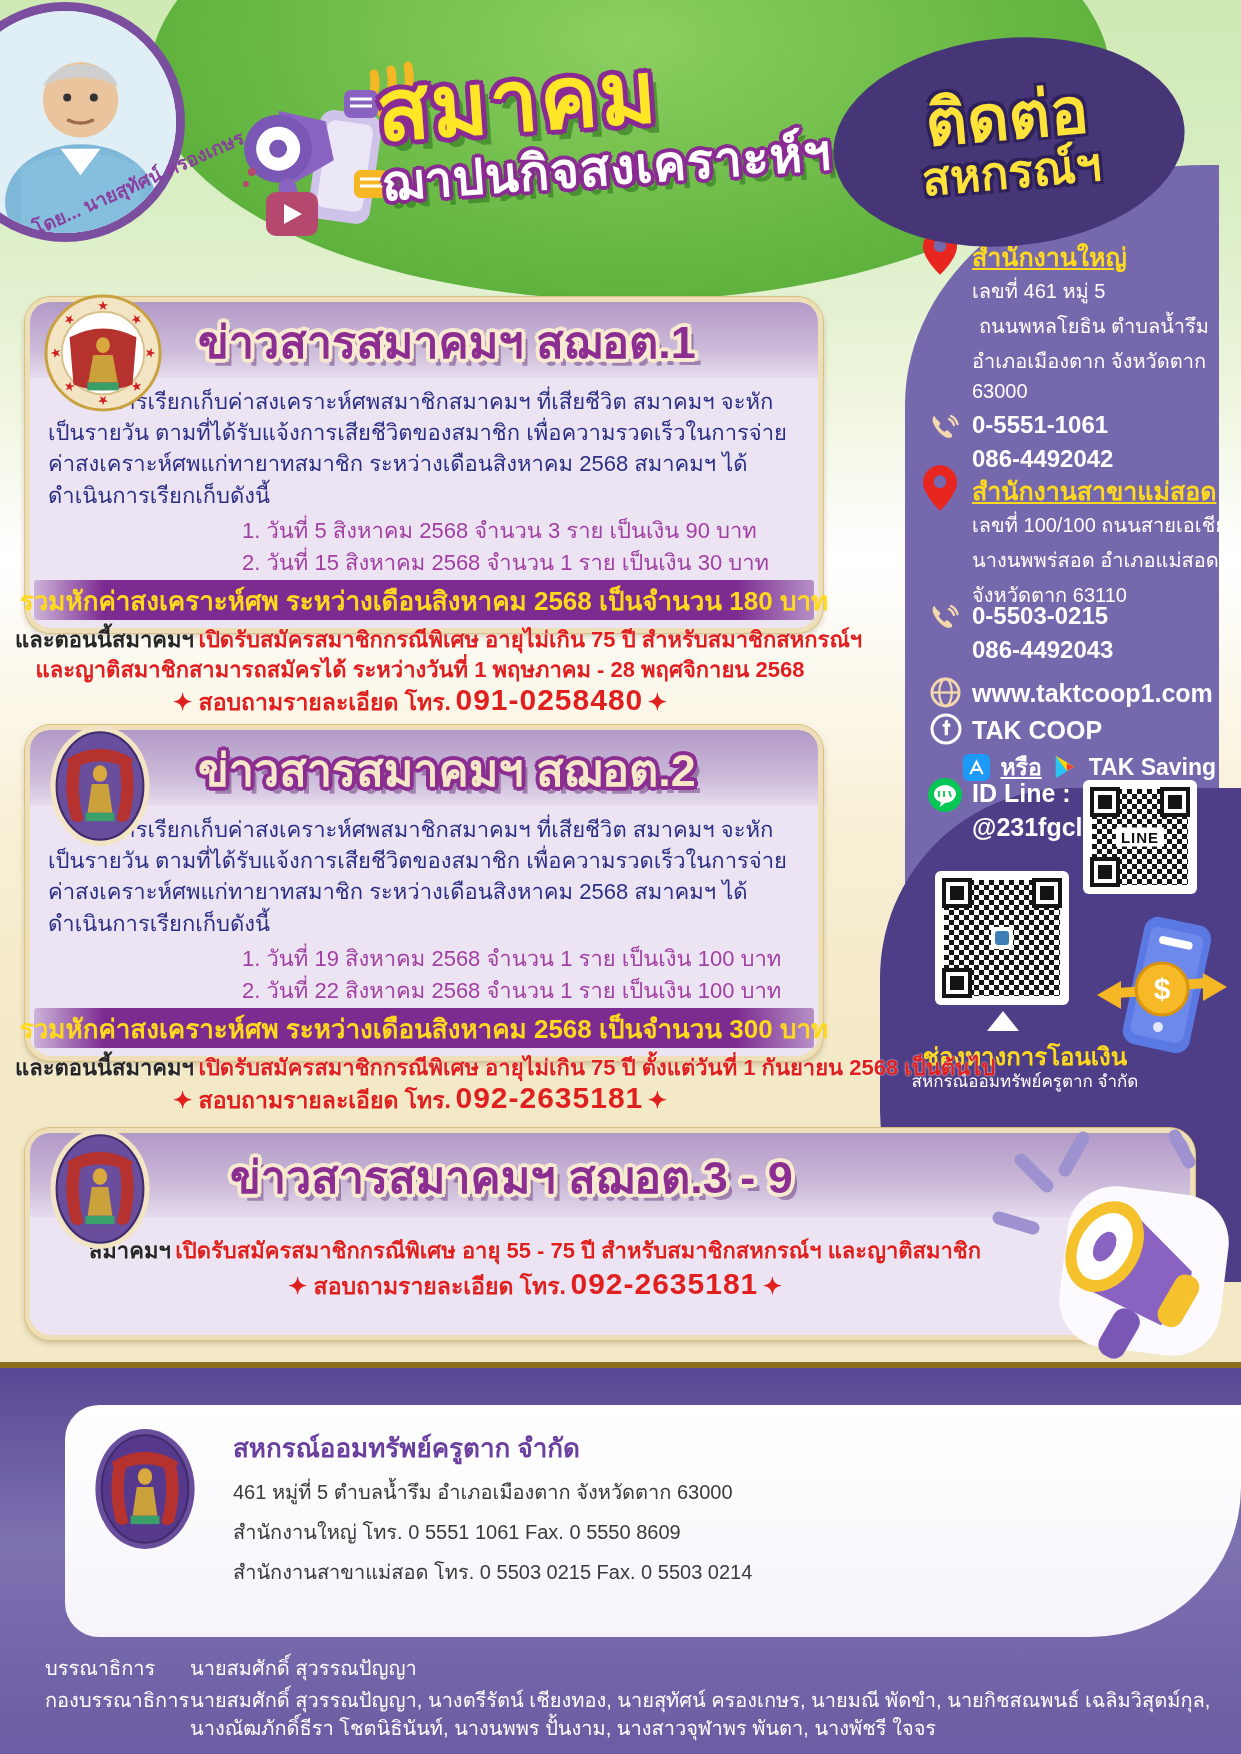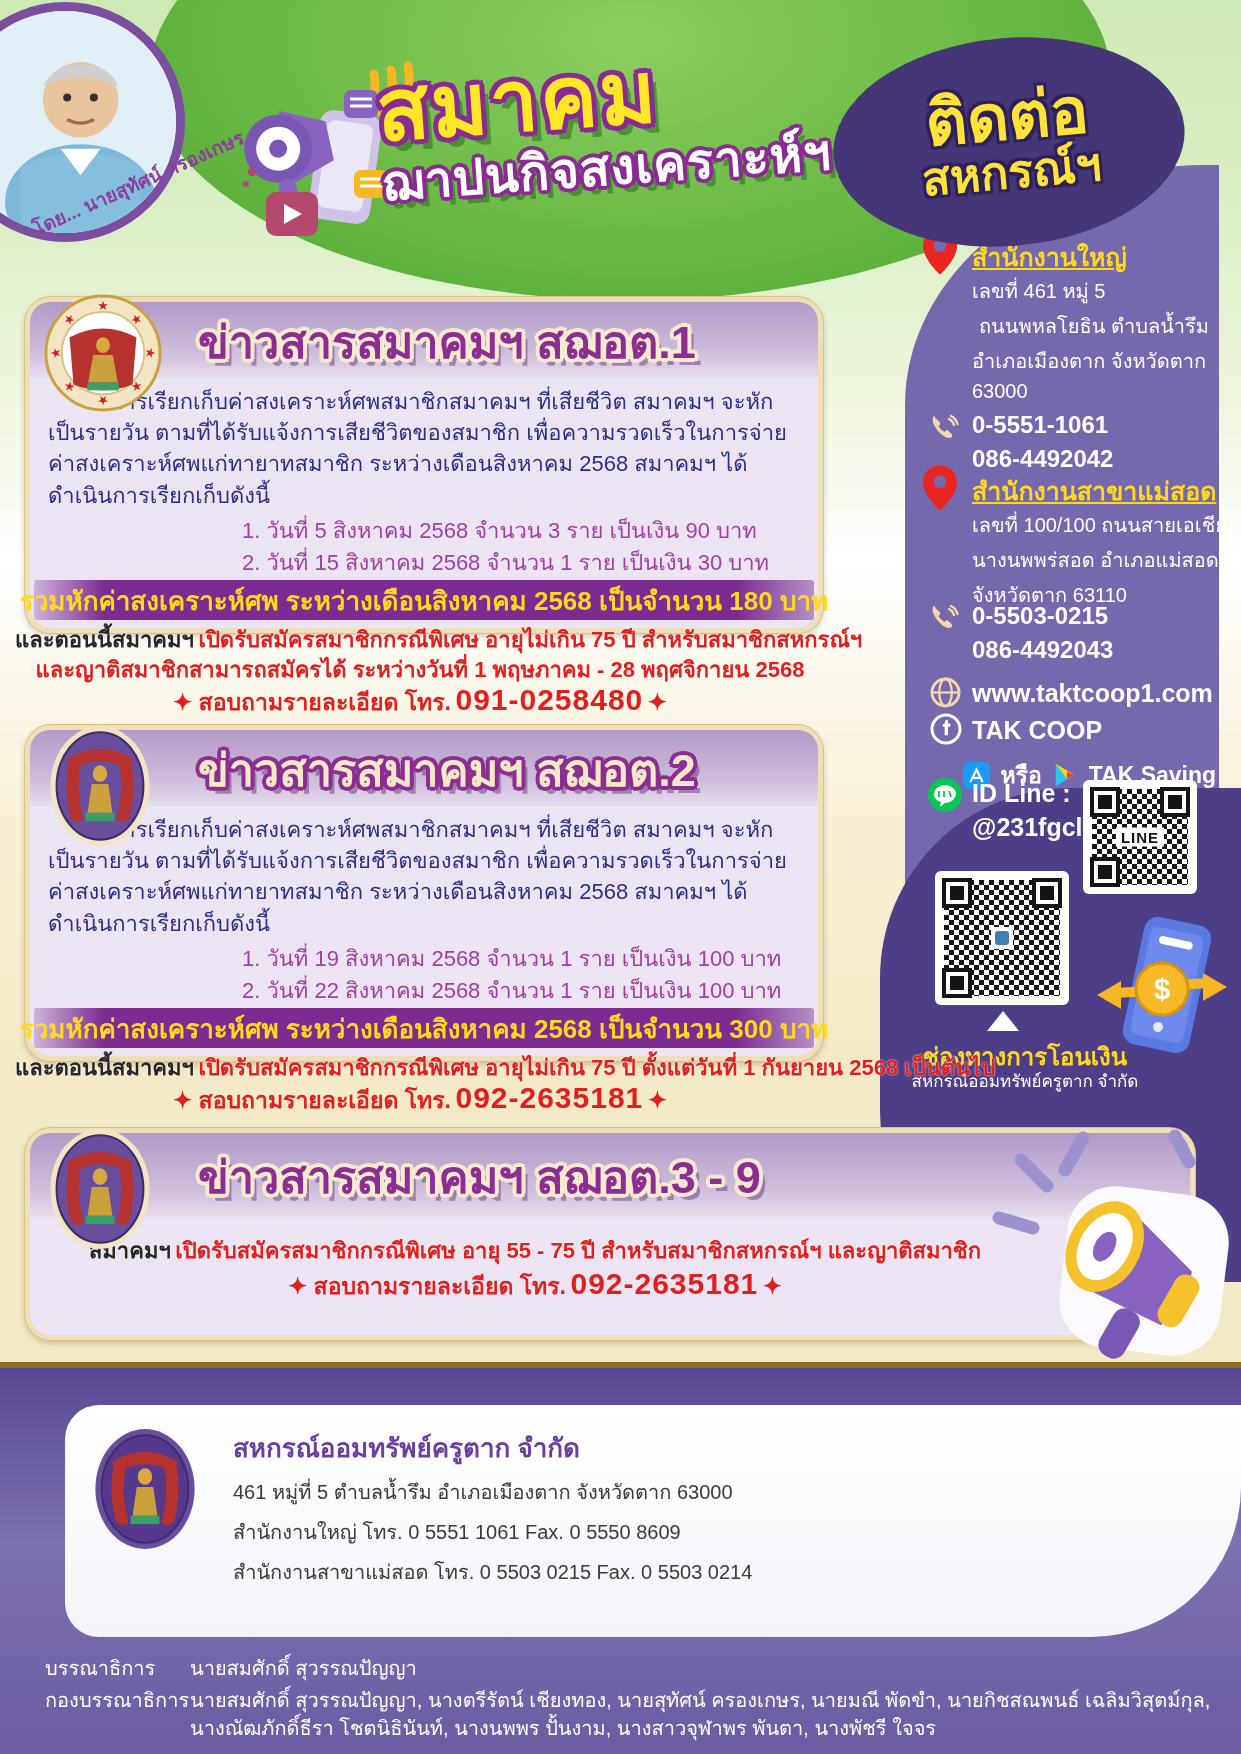--- a/index.html
+++ b/index.html
@@ -215,21 +215,21 @@
       <circle cx="16" cy="16" r="14" fill="none" stroke="#fff" stroke-width="3"></circle>
       <path d="M18.5 9 h3 v4 h-3 v11 h-4.2 V13 h-2.6 V9.5 h2.6 V8 c0-2.6 1.6-4 4.2-4 z" fill="#fff" transform="scale(.78) translate(4.5 4.5)"></path>
     </svg>
     <div class="sb sb-row-text" style="left:67px;top:551px;">TAK COOP</div>
 
     <div class="sb" style="left:58px;top:584px;">
       <svg style="width:27px;height:27px;vertical-align:middle;" viewBox="0 0 28 28">
         <rect width="28" height="28" rx="6" fill="#1b9af7"></rect>
         <path d="M8 20 L14 8 L20 20 M10.5 16.5 H17.5" stroke="#fff" stroke-width="2.2" fill="none" stroke-linecap="round"></path>
       </svg>
-      <span class="app-text" style="margin:8px 6px;">หรือ</span>
+      <span class="app-text" style="margin:0 6px;text-decoration:underline;">หรือ</span>
       <svg style="width:26px;height:26px;vertical-align:middle;" viewBox="0 0 28 28">
         <path d="M4 2 L24 14 L4 26 Z" fill="#2bc4f3"></path>
         <path d="M4 2 L24 14 L16 18 Z" fill="#ffd500"></path>
         <path d="M16 10 L24 14 L16 18 Z" fill="#f23b3b"></path>
       </svg>
       <span class="app-text" style="margin-left:6px;">TAK Saving</span>
     </div>
 
     <svg class="sb" style="left:22px;top:612px;width:36px;height:36px;" viewBox="0 0 36 36">
       <circle cx="18" cy="18" r="17" fill="#06c755"></circle>
@@ -375,21 +375,21 @@
     <svg class="emblem-oval" viewBox="0 0 100 120">
       <ellipse cx="50" cy="60" rx="48" ry="58" fill="#f3e5c4"></ellipse>
       <ellipse cx="50" cy="60" rx="42" ry="52" fill="#6a4e9e" stroke="#3f2d6e" stroke-width="2"></ellipse>
       <path d="M18 34 Q50 14 82 34 L78 44 Q50 28 22 44 Z" fill="#b5322e"></path>
       <path d="M20 36 Q14 62 22 92 Q30 98 34 92 Q26 62 32 36 Z" fill="#b5322e"></path>
       <path d="M80 36 Q86 62 78 92 Q70 98 66 92 Q74 62 68 36 Z" fill="#b5322e"></path>
       <ellipse cx="50" cy="48" rx="7" ry="8" fill="#d9a93f"></ellipse>
       <path d="M42 58 h16 l4 28 h-24 z" fill="#caa13a"></path>
       <rect x="36" y="86" width="28" height="8" fill="#3aa06a"></rect>
     </svg>
-    <div class="strip" style="height:84px;">
+    <div class="strip" style="height:84px;padding-left:32px;">
       <div class="card-title" style="line-height:90px;">ข่าวสารสมาคมฯ สฌอต.3 - 9</div>
     </div>
     <div class="card3-lines">
       <div>
         <span class="p-intro">สมาคมฯ</span>
         <span class="p-red">เปิดรับสมัครสมาชิกกรณีพิเศษ อายุ 55 - 75 ปี สำหรับสมาชิกสหกรณ์ฯ และญาติสมาชิก</span>
       </div>
       <div>
         <span class="p-contact">✦ สอบถามรายละเอียด โทร.</span>
         <span class="p-phone">092-2635181</span>

